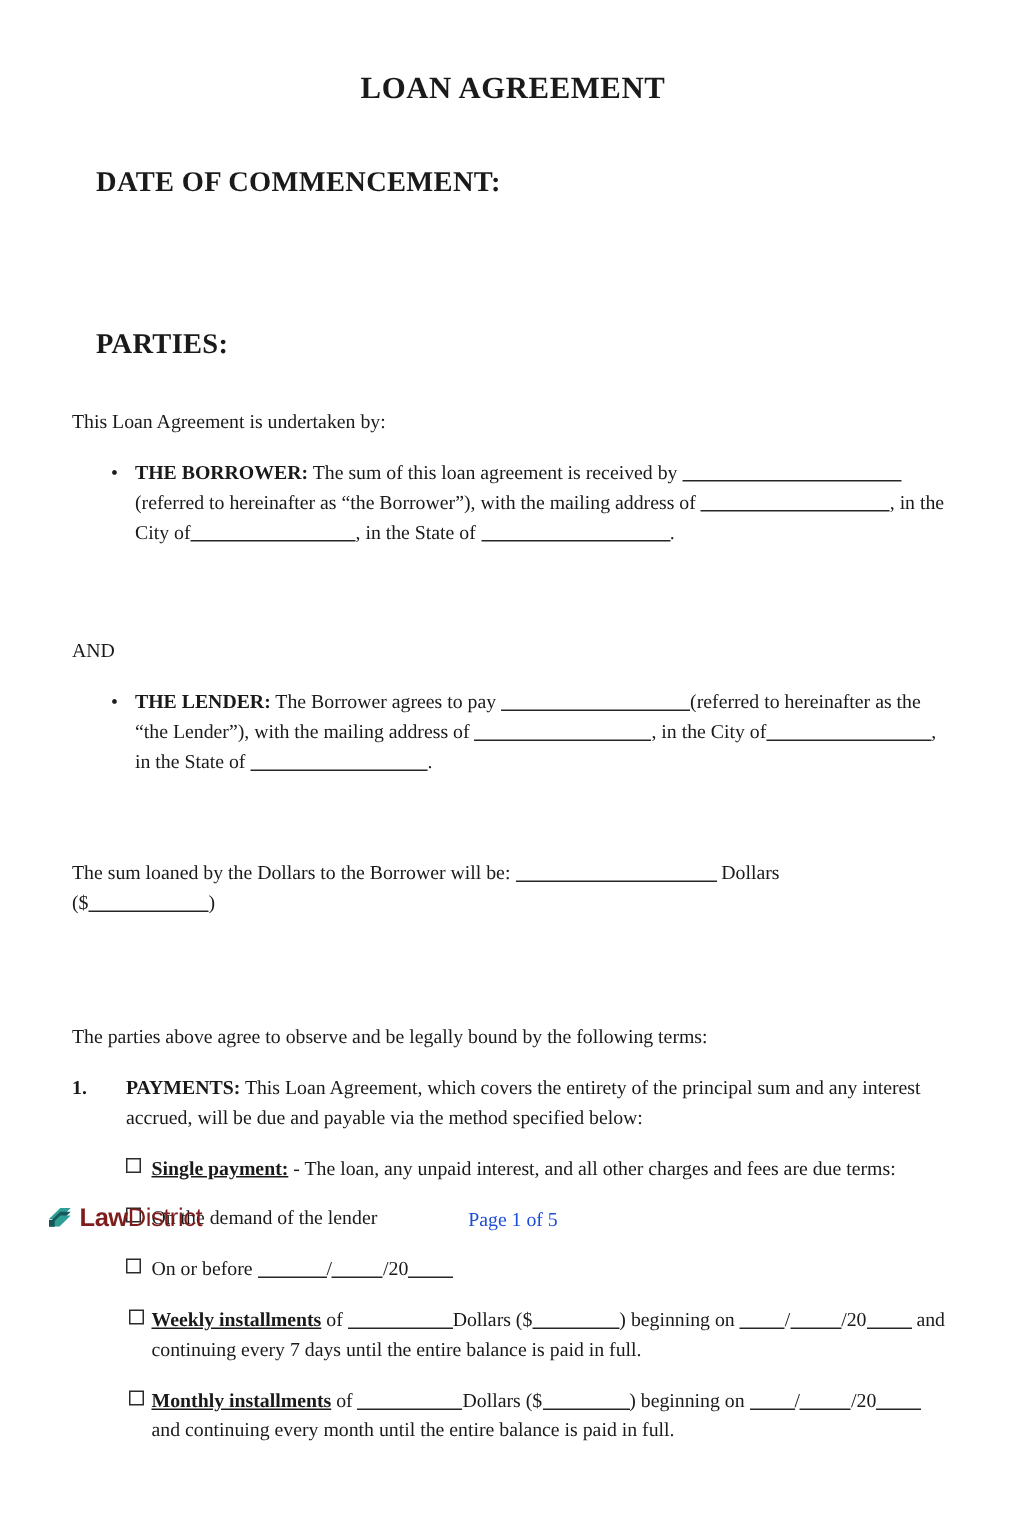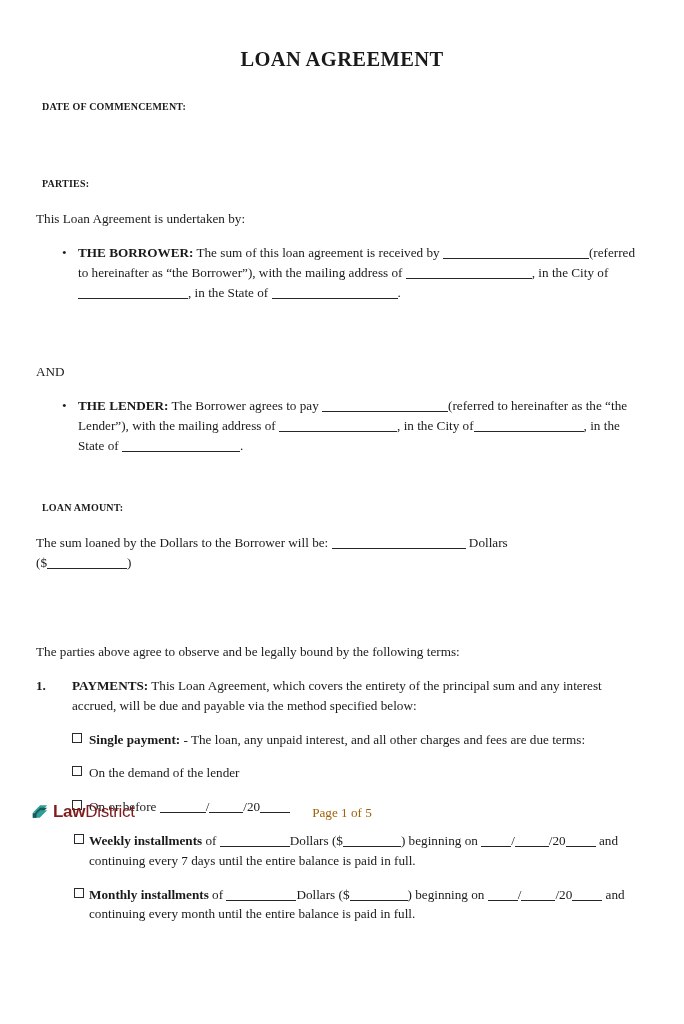--- a/index.html
+++ b/index.html
@@ -14,38 +14,38 @@
     color: #1a1a1a;
     position: relative;
     overflow: hidden;
   }
   .page {
     position: relative;
     width: 684px;
     height: 880px;
     background: #ffffff;
     box-sizing: border-box;
-    padding: 0 36px;
+    padding: 0 48px;
   }
   
   .doc-title {
     text-align: center;
     font-size: 20.5px;
     font-weight: bold;
     letter-spacing: 0.4px;
     margin: 0;
     padding-top: 48px;
     padding-bottom: 0;
   }
   
   .sec-head {
-    font-size: 10px;
+    font-size: 19px;
     font-weight: bold;
     letter-spacing: 0.2px;
-    margin: 6px;
+    margin: 16px;
   }
   .h-parties     { padding-top: 0; }
   .h-amount      { padding-top: 0; }
   .h-terms       { padding-top: 0; }
 
   
   p.body, div.body {
     font-size: 13.2px;
     line-height: 1.48;
     margin: 0;
@@ -128,21 +128,21 @@
     left: 36px;
     top: 3px;
     width: 8px;
     height: 8px;
     border: 1px solid #2b2b2b;
     background: #ffffff;
     display: inline-block;
   }
   .opt.sub { padding-left: 53px; }
   .opt.sub .cbx { left: 38px; }
-  .opt b { font-weight: bold; }
+  .opt b { font-weight: bold; text-decoration: underline; }
 
   
   .footer {
     position: absolute;
     left: 0;
     right: 0;
     bottom: 56px;
     height: 34px;
     padding: 0 36px;
     box-sizing: border-box;
@@ -172,21 +172,21 @@
   .brand-text .law { font-weight: bold; }
   .brand-text .district { font-weight: normal; }
 
   .page-num {
     position: absolute;
     left: 0;
     right: 0;
     bottom: 3px;
     text-align: center;
     font-size: 13.2px;
-    color: #a16207;
+    color: #1d4ed8;
   }
 </style>
 </head>
 <body>
 
 <div class="page">
 
   <h1 class="doc-title">LOAN AGREEMENT</h1>
 
   <div class="gap-m"></div>
@@ -219,21 +219,20 @@
     <b>THE LENDER:</b>
     <span>The Borrower agrees to pay</span>
     <span class="bl bl-w126"></span><span>(referred to hereinafter as the “the Lender”), with the mailing address of</span>
     <span class="bl bl-w118"></span><span>, in the City of</span><span class="bl bl-w110"></span><span>,</span>
     <span>in the State of</span>
     <span class="bl bl-w118"></span><span>.</span>
   </div>
 
   <div class="gap-xl"></div>
 
-  <div class="sec-head h-amount">LOAN AMOUNT:</div>
   <div class="gap-s"></div>
   <div class="body">
     <span>The sum loaned by the Dollars to the Borrower will be:</span>
     <span class="bl bl-w134"></span>
     <span>Dollars</span><br>
     <span>($</span><span class="bl bl-w80"></span><span>)</span>
   </div>
 
   <div class="gap-xl"></div>
   <div style="height:16px"></div>

